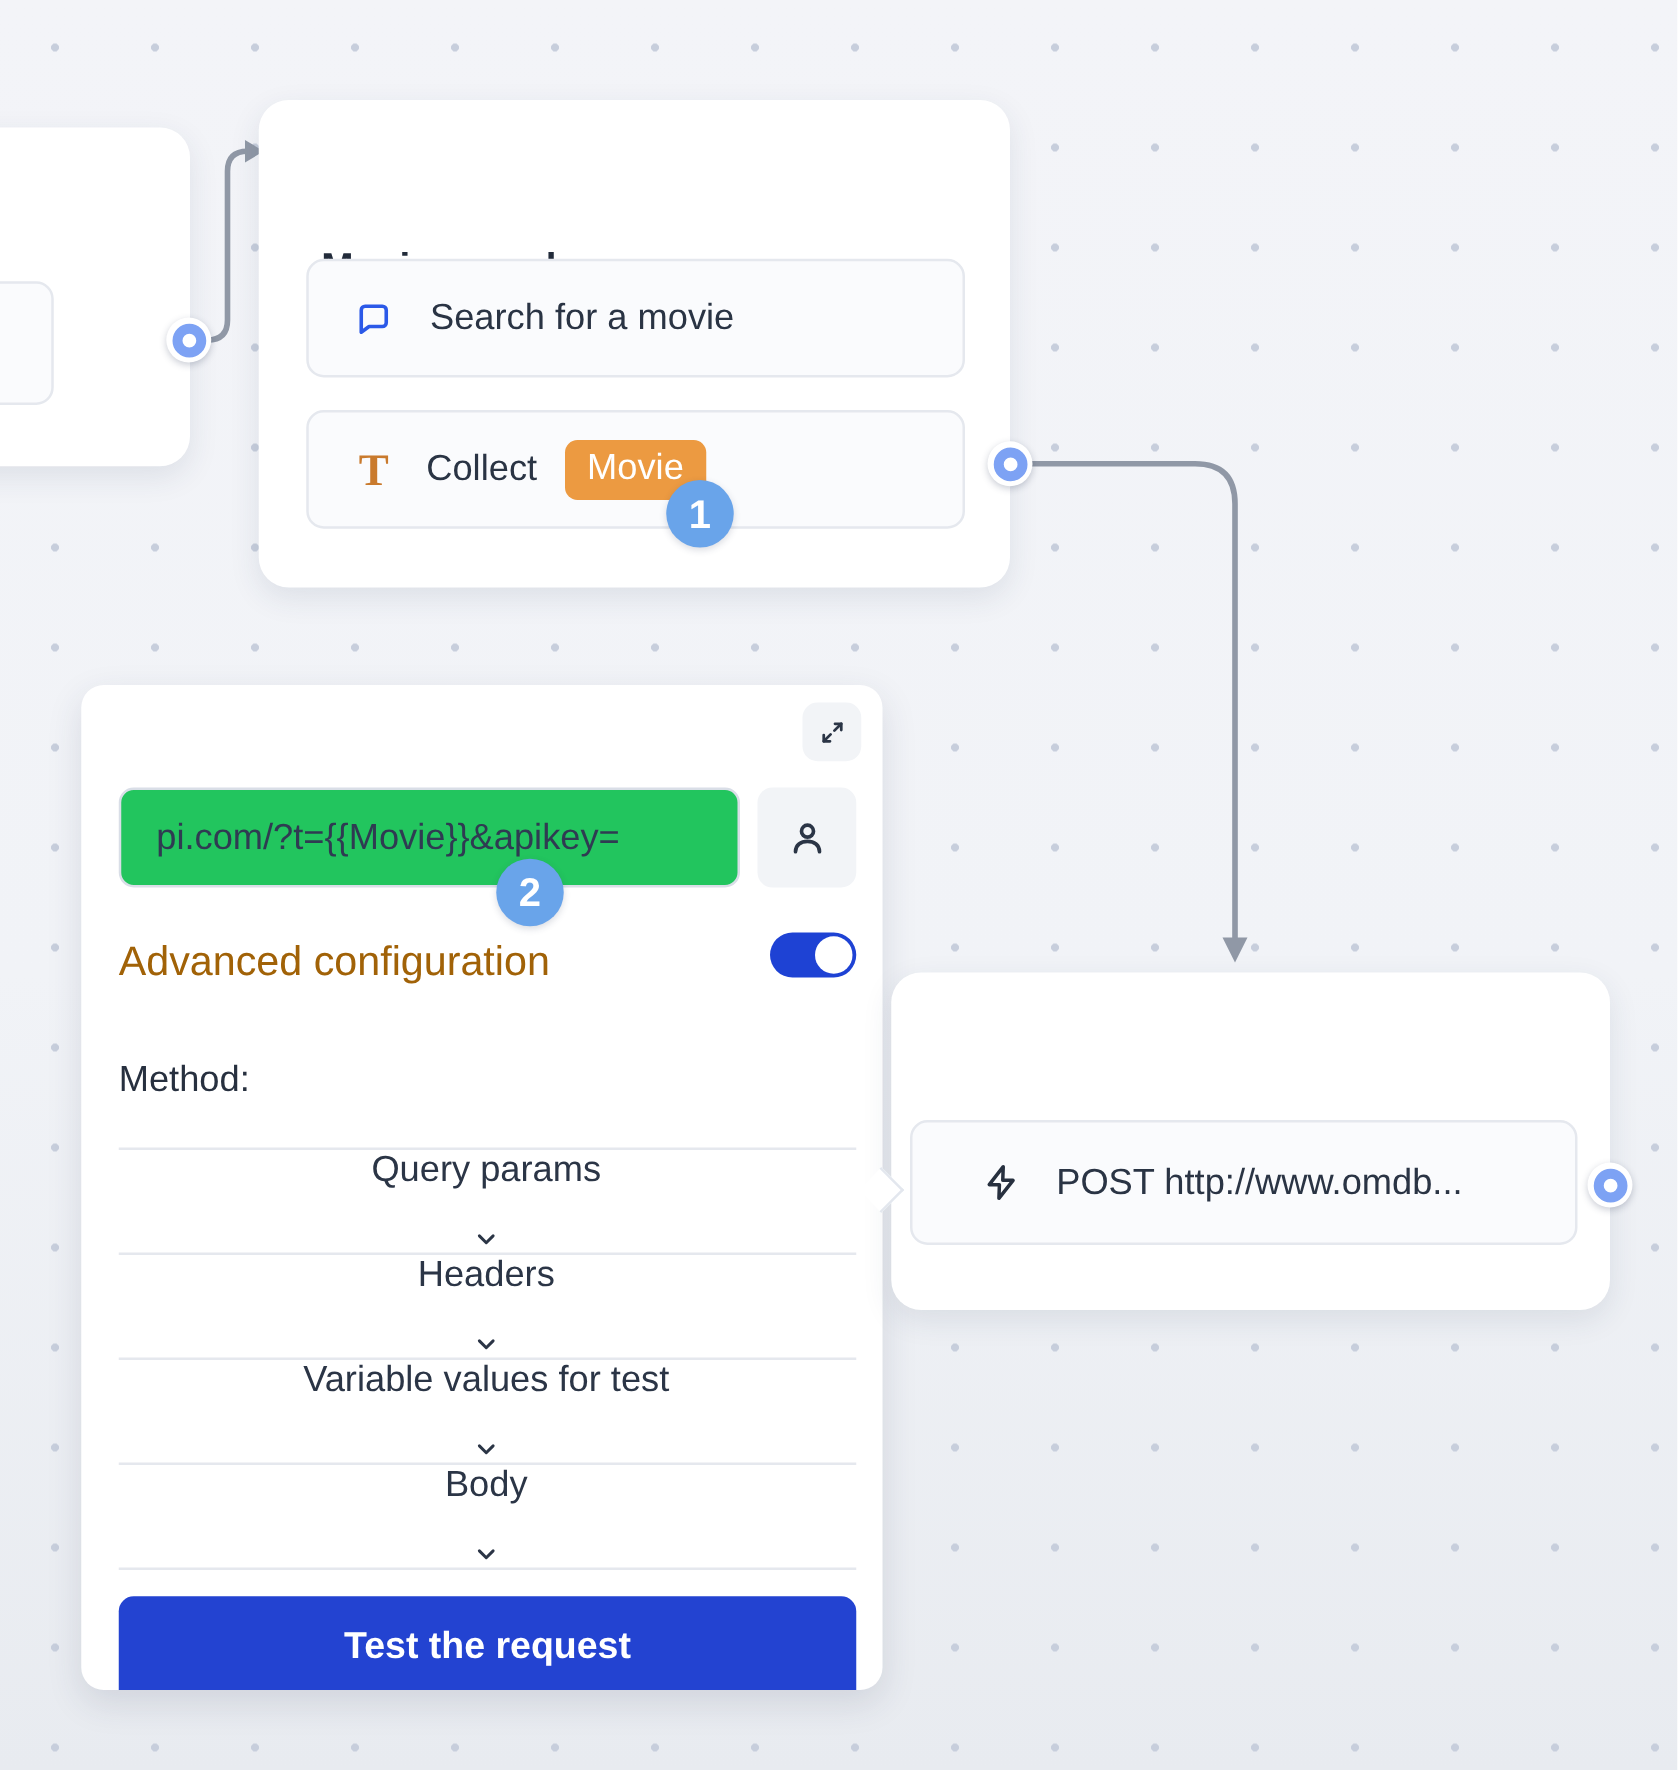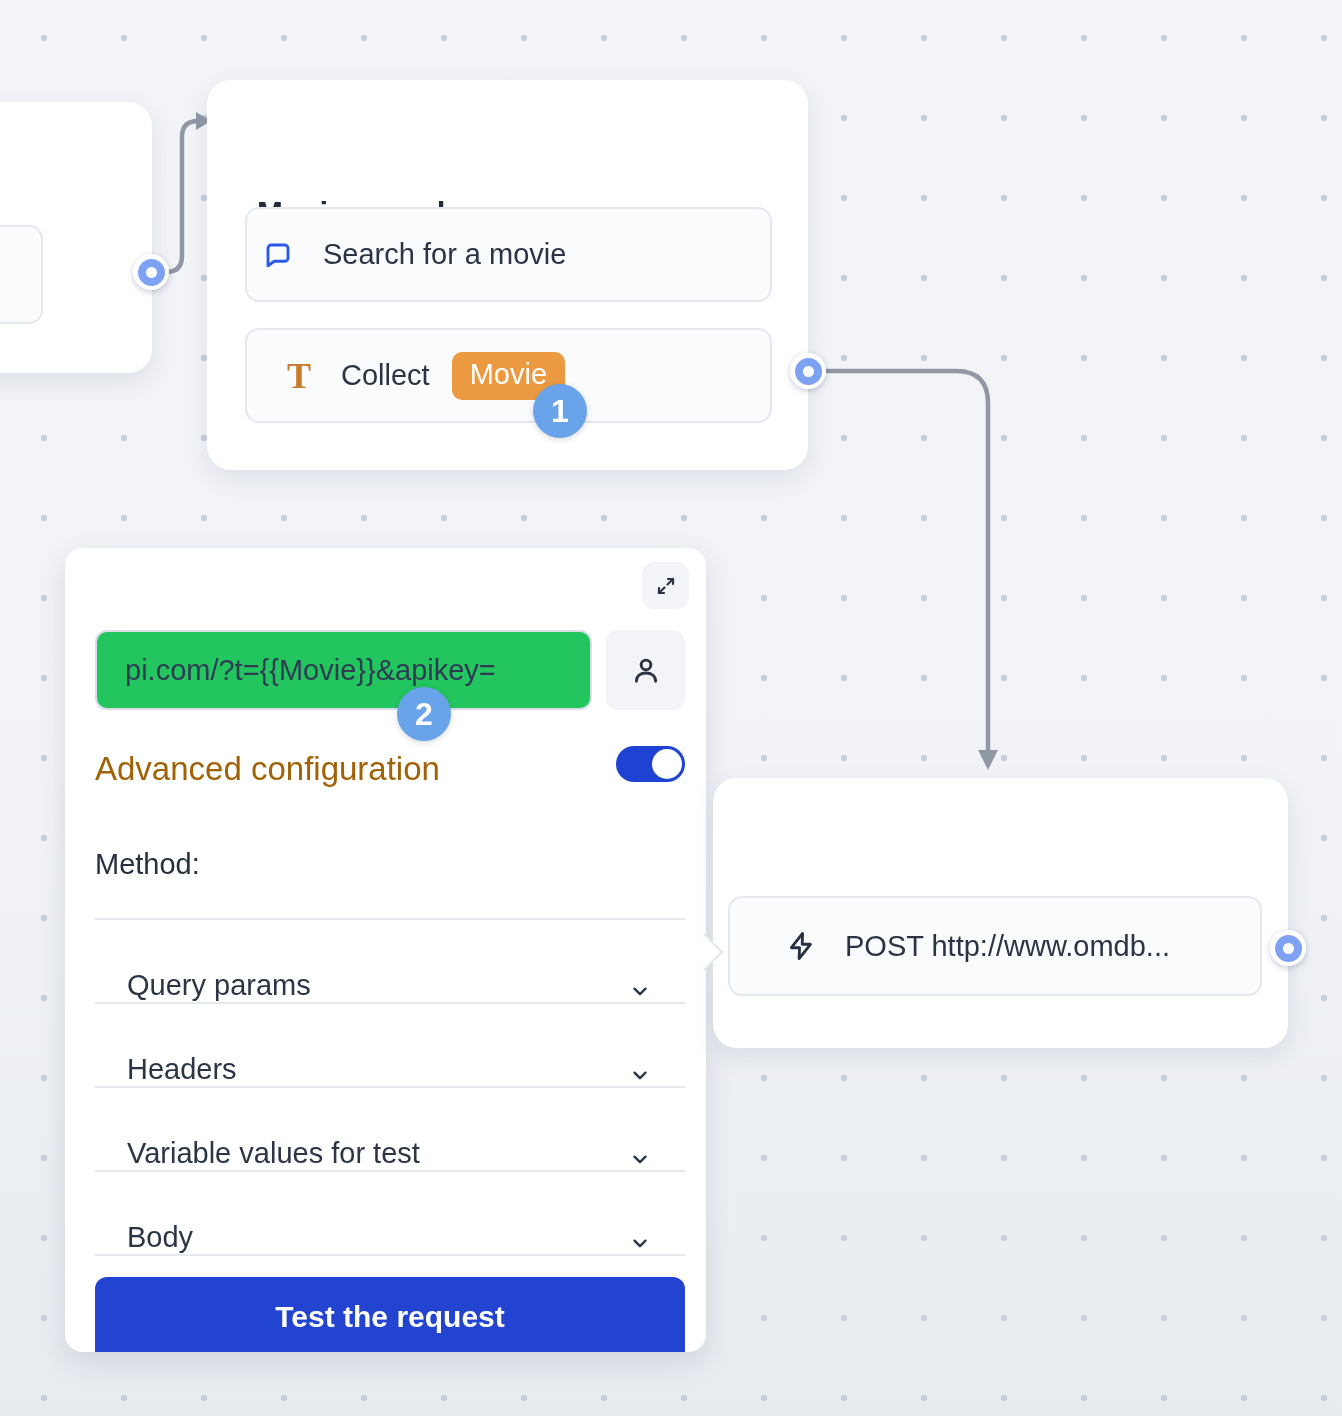--- a/index.html
+++ b/index.html
@@ -39,21 +39,21 @@
   }
   .node-item .item-label{font-size:29px;color:#2A3444;white-space:nowrap;}
 
   
   #prev-node{left:-72px;top:102px;width:224px;height:271px;}
   #prev-node .node-item{left:-40px;top:123px;width:155px;height:99px;}
 
   
   #movie-node{left:207px;top:80px;width:601px;height:390px;}
   #movie-node .node-title{left:50px;top:116px;}
-  #movie-node .item-1{left:38px;top:127px;width:527px;height:95px;padding-left:16px;gap:30px;}
+  #movie-node .item-1{left:38px;top:127px;width:527px;height:95px;padding-left:37px;gap:30px;}
   #movie-node .item-2{left:38px;top:248px;width:527px;height:95px;padding-left:40px;gap:30px;}
   .t-glyph{font-family:"Liberation Serif", serif;font-weight:700;font-size:36px;color:#C97A2D;line-height:1;}
   .var-badge{
     background:#EC9A41;color:#fff;font-size:29px;border-radius:10px;
     padding:6px 18px 9px;margin-left:-8px;white-space:nowrap;
   }
 
   
   #omdb-node{left:713px;top:778px;width:575px;height:270px;}
   #omdb-node .node-title{left:24px;top:62px;}
@@ -115,22 +115,22 @@
   .method-select{
     position:absolute;left:427px;top:277px;width:193px;height:78px;border-radius:14px;
     background:#EFF1F5;display:flex;align-items:center;justify-content:center;gap:16px;
     cursor:pointer;
   }
   .method-select .method-value{font-size:29px;font-weight:600;color:#27303F;}
   .sections{
     position:absolute;left:30px;top:370px;width:590px;border-top:2px solid #E5E8EE;
   }
   .section-row{
-    height:82px;display:flex;align-items:flex-end;justify-content:space-between;
-    padding:0 34px 0 32px;border-bottom:2px solid #E5E8EE;cursor:pointer;
+    height:82px;display:flex;align-items:center;justify-content:space-between;
+    padding:0 34px 0 32px;border-bottom:2px solid #E5E8EE;cursor:pointer;flex-direction:column;
   }
   .section-row .section-label{font-size:29px;color:#2B3546;}
   .test-btn{
     position:absolute;left:30px;top:729px;width:590px;height:80px;
     background:#2343D1;border:none;border-radius:12px 12px 0 0;
     color:#fff;font-family:"Liberation Sans", sans-serif;font-size:30px;font-weight:700;
     display:flex;align-items:center;justify-content:center;cursor:pointer;
   }
   .panel-tail{
     position:absolute;left:692px;top:939px;width:24px;height:24px;background:#fff;

